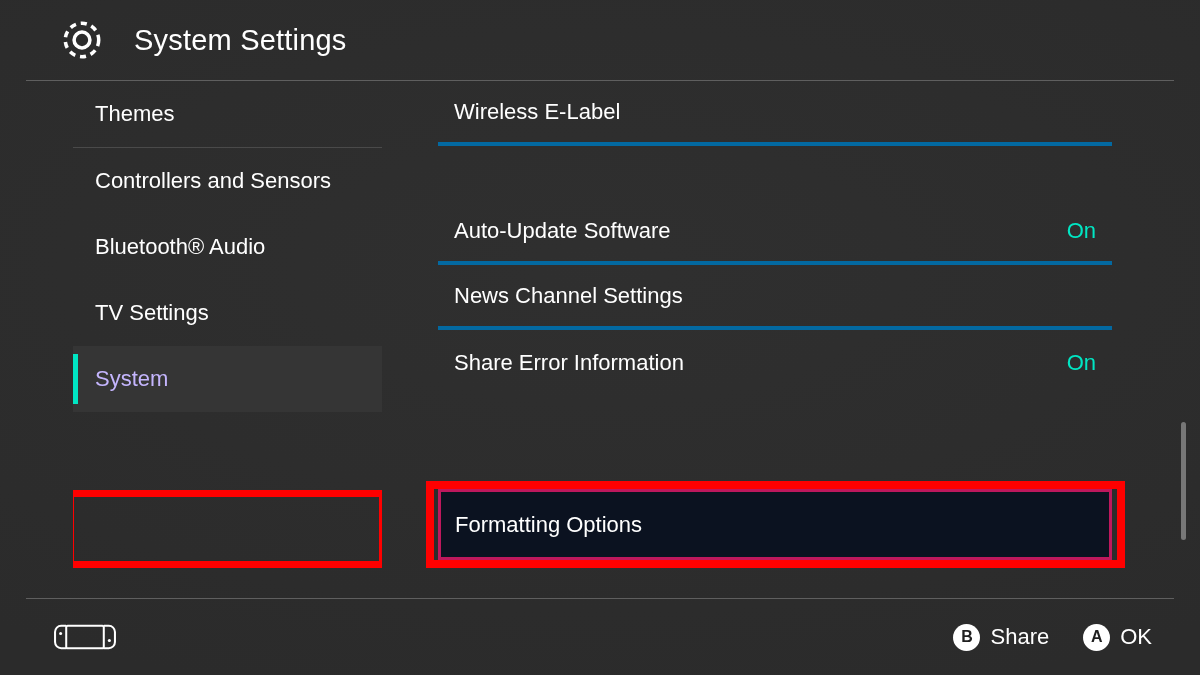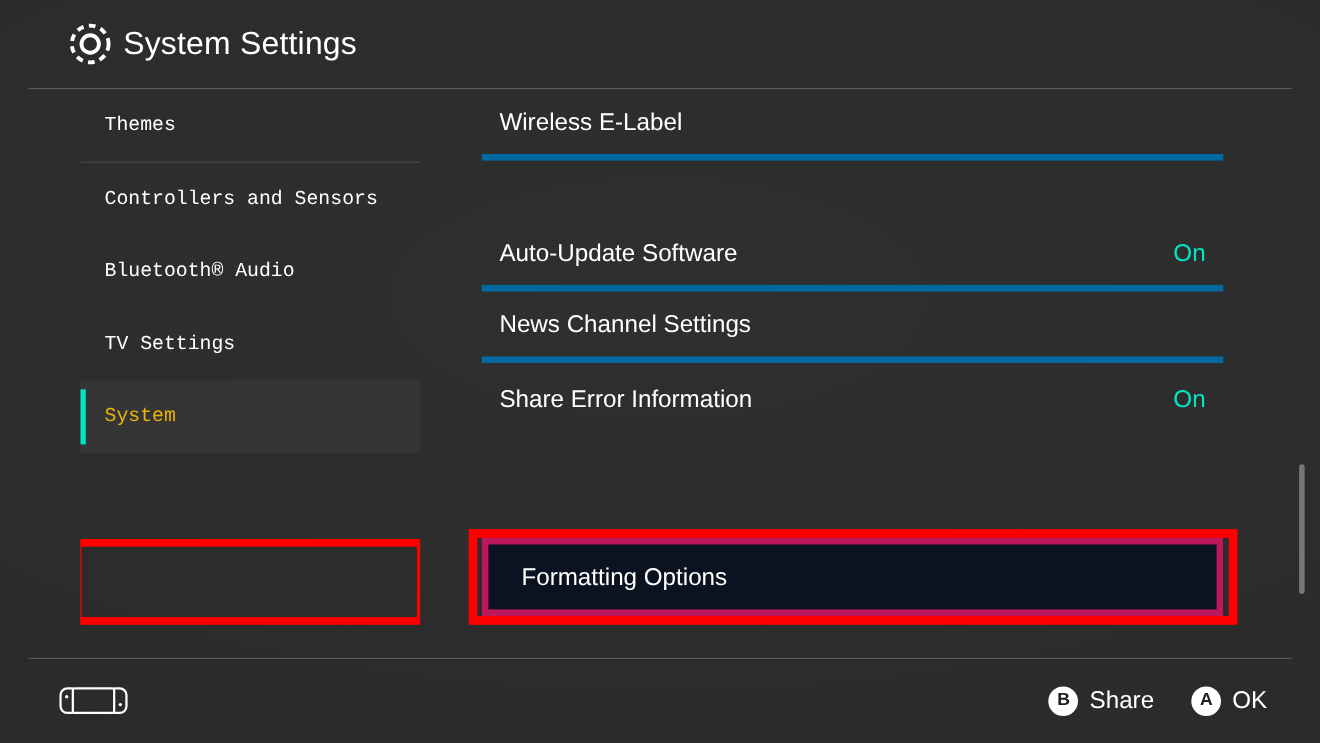--- a/index.html
+++ b/index.html
@@ -29,49 +29,48 @@
     padding-left: 60px;
   }
   .header-rule {
     position:absolute;
     left:26px; right:26px; top:80px; height:1px;
     background:#5f5f5f;
   }
   .settings-icon svg { width: 44px; height: 44px; display:block; }
   .header-title {
     font-size: 29px;
-    margin-left: 8px;
+    margin-left: 30px;
     letter-spacing: 0.2px;
   }
 
   
   .sidebar {
     position:absolute;
     left: 73px; top: 81px;
     width: 309px;
     bottom: 105px;
     overflow: hidden;
   }
   .sidebar-item {
     height: 66px;
     display:flex; align-items:center;
     padding-left: 22px;
-    font-size: 18px;
+    font-size: 22px;
     color:#ffffff;
     cursor:pointer;
     position:relative;
-    font-family:Liberation Mono, monospace;
   }
   .sidebar-divider {
     height:1px; background:#4a4a4a;
     margin: 0 0 0 0;
   }
   .sidebar-item.selected {
     background:#353535;
-    color:#eab308;
+    color:#c4b5fd;
     align-items:center;
   }
   .sidebar-item.selected::before{
     content:"";
     position:absolute; left:0; top:8px; bottom:8px; width:5px;
     background:#00e6c3;
   }
   .sidebar .red-box {
     position:absolute;
     left:-6px; top:409px;
@@ -85,39 +84,39 @@
   .content {
     position:absolute;
     left:438px; top:81px; right:88px; bottom:105px;
   }
   .row {
     height: 65px;
     display:flex; align-items:center;
     padding: 0 16px;
     font-size: 22px;
     color:#ffffff;
-    border-bottom:6px solid #0369a1;
+    border-bottom:4px solid #0369a1;
     cursor:pointer;
   }
   .row.nobord { border-bottom:none;align-items:center; }
   .row .value {
     margin-left:auto;
     color:#00e6c3;
     font-size:22px;
   }
   .gap { height: 54px; }
 
   .focus-row {
     position:absolute;
     left:0; right:0; top:408px;
     height:71px;
     background:#0b1220;
-    border:6px solid #be185d;
-    display:flex; align-items:center;
-    padding-left:30px;
+    border:3px solid #be185d;
+    display:flex; align-items:center;
+    padding-left:14px;
     font-size:22px;
     cursor:pointer;
   }
   .content .red-box {
     position:absolute;
     left:-12px; top:400px; right:-13px; height:87px;
     border:8px solid #ff0000;
     pointer-events:none;
   }
 

